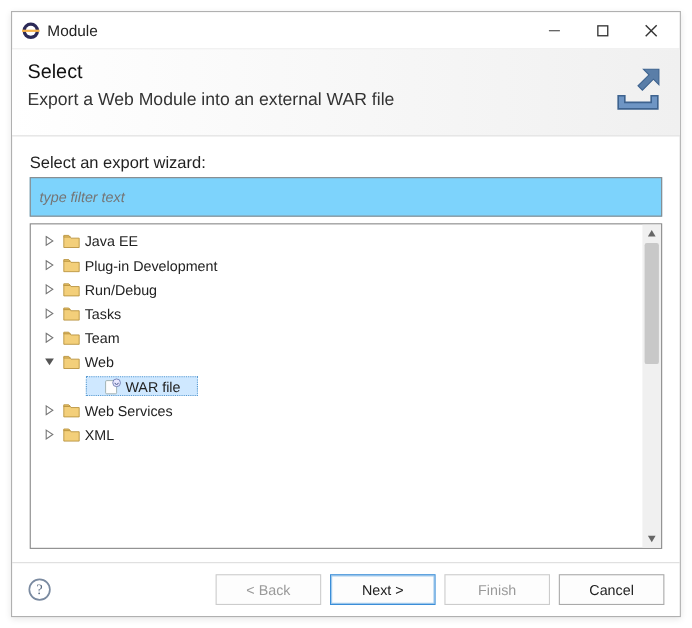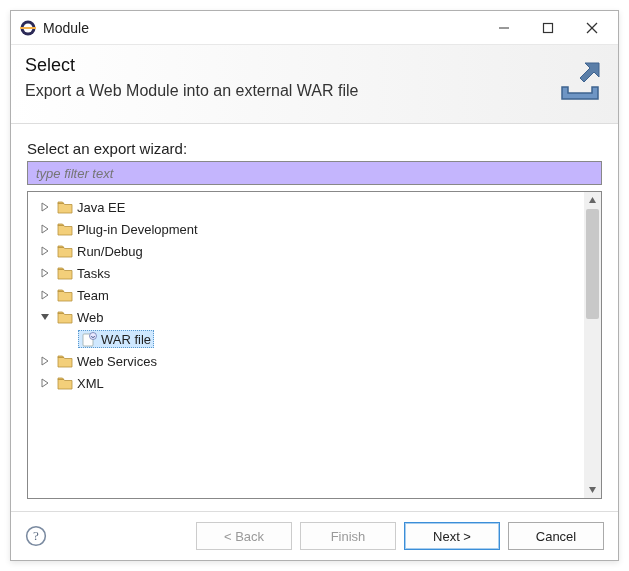--- a/index.html
+++ b/index.html
@@ -33,22 +33,22 @@
   .banner-text { flex:1; }
   .banner-text h1 { margin:0 0 6px 0; font-size:18px; font-weight:400; color:#111; }
   .banner-text .desc { margin:0; font-size:16px; color:#333; }
   .banner-icon { width:48px; height:48px; margin-left:10px; margin-top:2px; }
   .body {
     flex:1; padding: 10px 16px 12px 16px;
     display:flex; flex-direction:column;
   }
   .label { margin:6px 0 4px 0; font-size:15px; color:#222; }
   .filter-box {
-    border:1px solid #888; height:24px; display:flex; align-items:center;
-    padding:0 6px; background:#c4b5fd; margin-bottom:6px;
+    border:1px solid #888; height:36px; display:flex; align-items:center;
+    padding:0 6px; background:#7dd3fc; margin-bottom:6px;
   }
   .filter-box input {
     border:none; outline:none; width:100%; font-size:13px; color:#666; font-style:italic;
     background:transparent;
   }
   .tree-wrap {
     flex:1; border:1px solid #888; background:#fff;
     display:flex; overflow:hidden;
   }
   .tree {
@@ -60,21 +60,21 @@
   .sb-btn { height:17px; display:flex; align-items:center; justify-content:center; color:#666; font-size:9px;}
   .sb-track { flex:1; position:relative; }
   .sb-thumb { position:absolute; left:2px; right:2px; top:0; height:110px; background:#c8c8c8; border-radius:2px; }
   .node { display:flex; align-items:center; height:22px; padding-left:10px; }
   .node .arrow { width:14px; height:14px; display:flex; align-items:center; justify-content:center; color:#666; font-size:11px; margin-right:2px;}
   .node .arrow.hidden { visibility:hidden; }
   .folder-icon { width:16px; height:14px; margin-right:4px; }
   .item-icon { width:16px; height:16px; margin-right:4px; }
   .node .text { font-size:13px; color:#222; }
   .node.child { padding-left:34px; }
-  .node.selected .icon-label { background:#cfe8ff; border:1px dotted #5a9acf; padding:0 2px; }
+  .node.selected .icon-label { background:#cfe8ff; border:1px dotted #5a9acf; padding:0 15px; }
   .icon-label { display:flex; align-items:center; padding:0 2px; border:1px solid transparent;}
   .footer {
     border-top:1px solid #ddd;
     padding:10px 14px;
     display:flex; align-items:center; gap:8px;
   }
   .help { width:22px; height:22px; display:flex; align-items:center; justify-content:center; }
   .footer .spacer { flex:1; }
   .btn {
     width:96px; height:28px; border:1px solid #aaa; background:#fdfdfd;
@@ -280,18 +280,18 @@
 
   <div class="footer">
     <div class="help">
       <svg viewBox="0 0 20 20">
           <circle cx="10" cy="10" r="8.5" fill="none" stroke="#7a8aa0" stroke-width="1.4"></circle>
           <text x="10" y="14" text-anchor="middle" font-size="12" fill="#5a6a80" font-family="Segoe UI">?</text>
         </svg>
     </div>
     <div class="spacer"></div>
     <div class="btn disabled">&lt; Back</div>
+    <div class="btn primary">Next &gt;</div>
     <div class="btn disabled">Finish</div>
-    <div class="btn primary">Next &gt;</div>
     <div class="btn">Cancel</div>
   </div>
 
 </div>
 
 </body></html>

